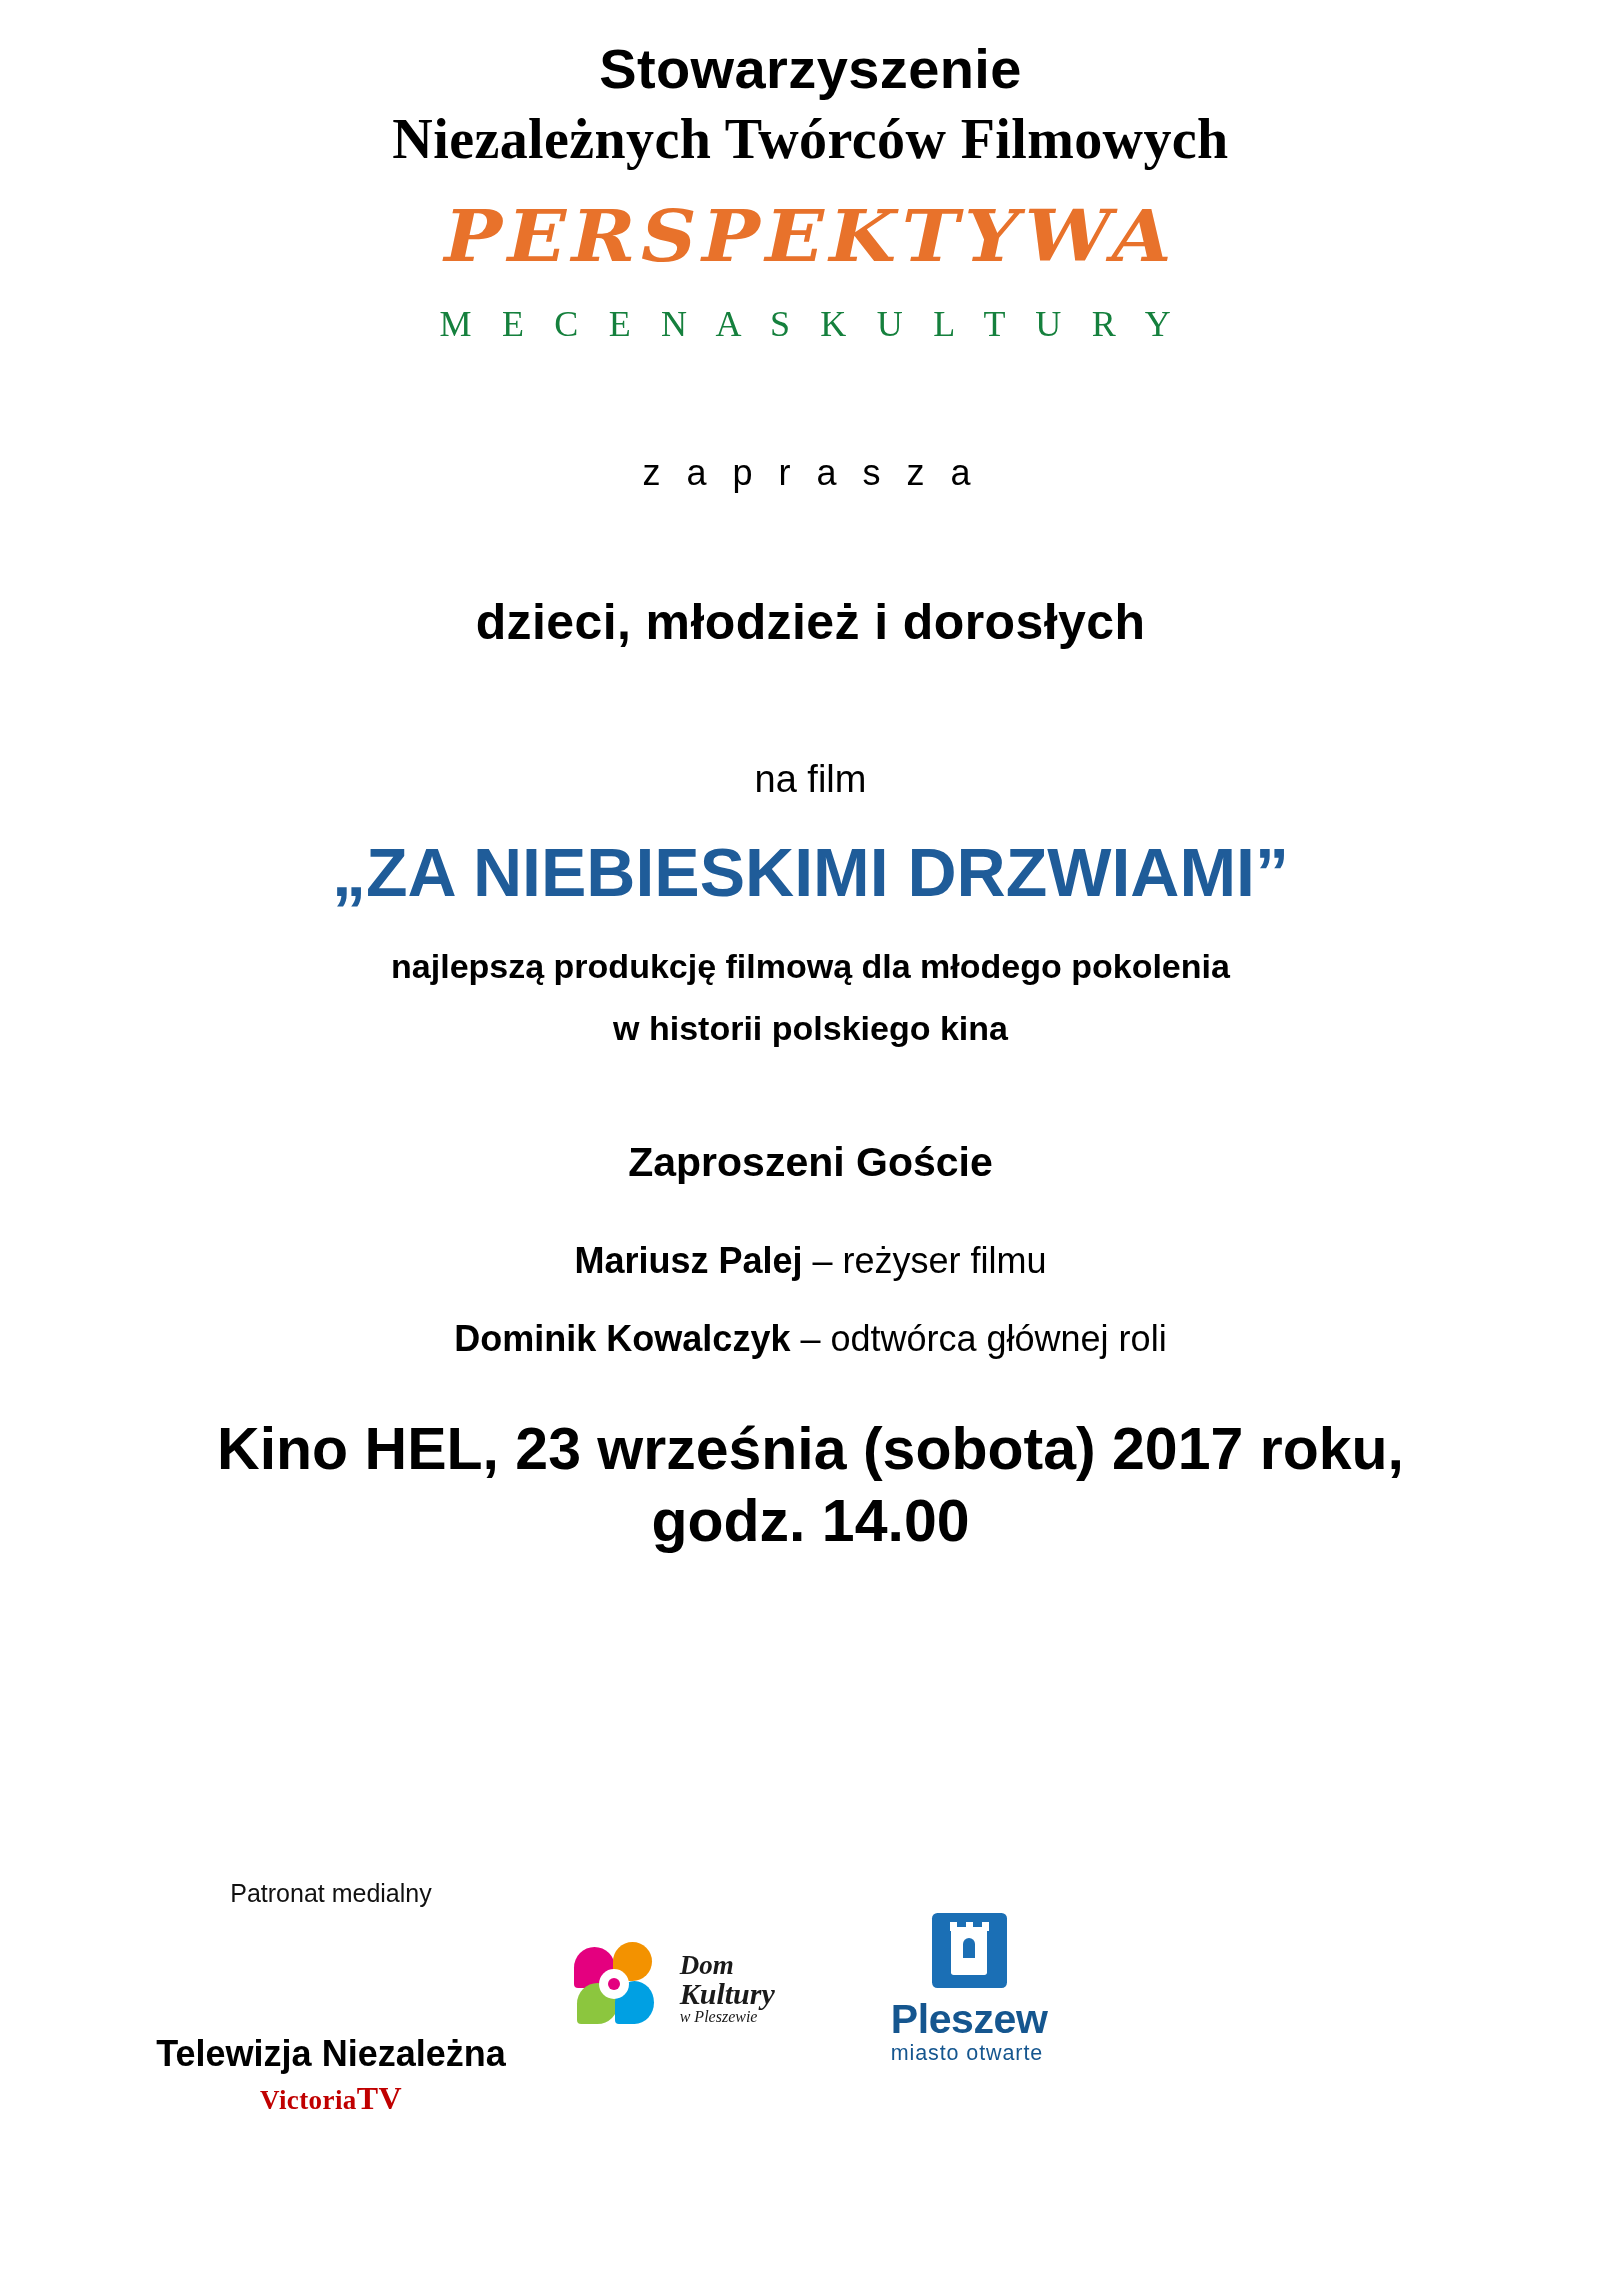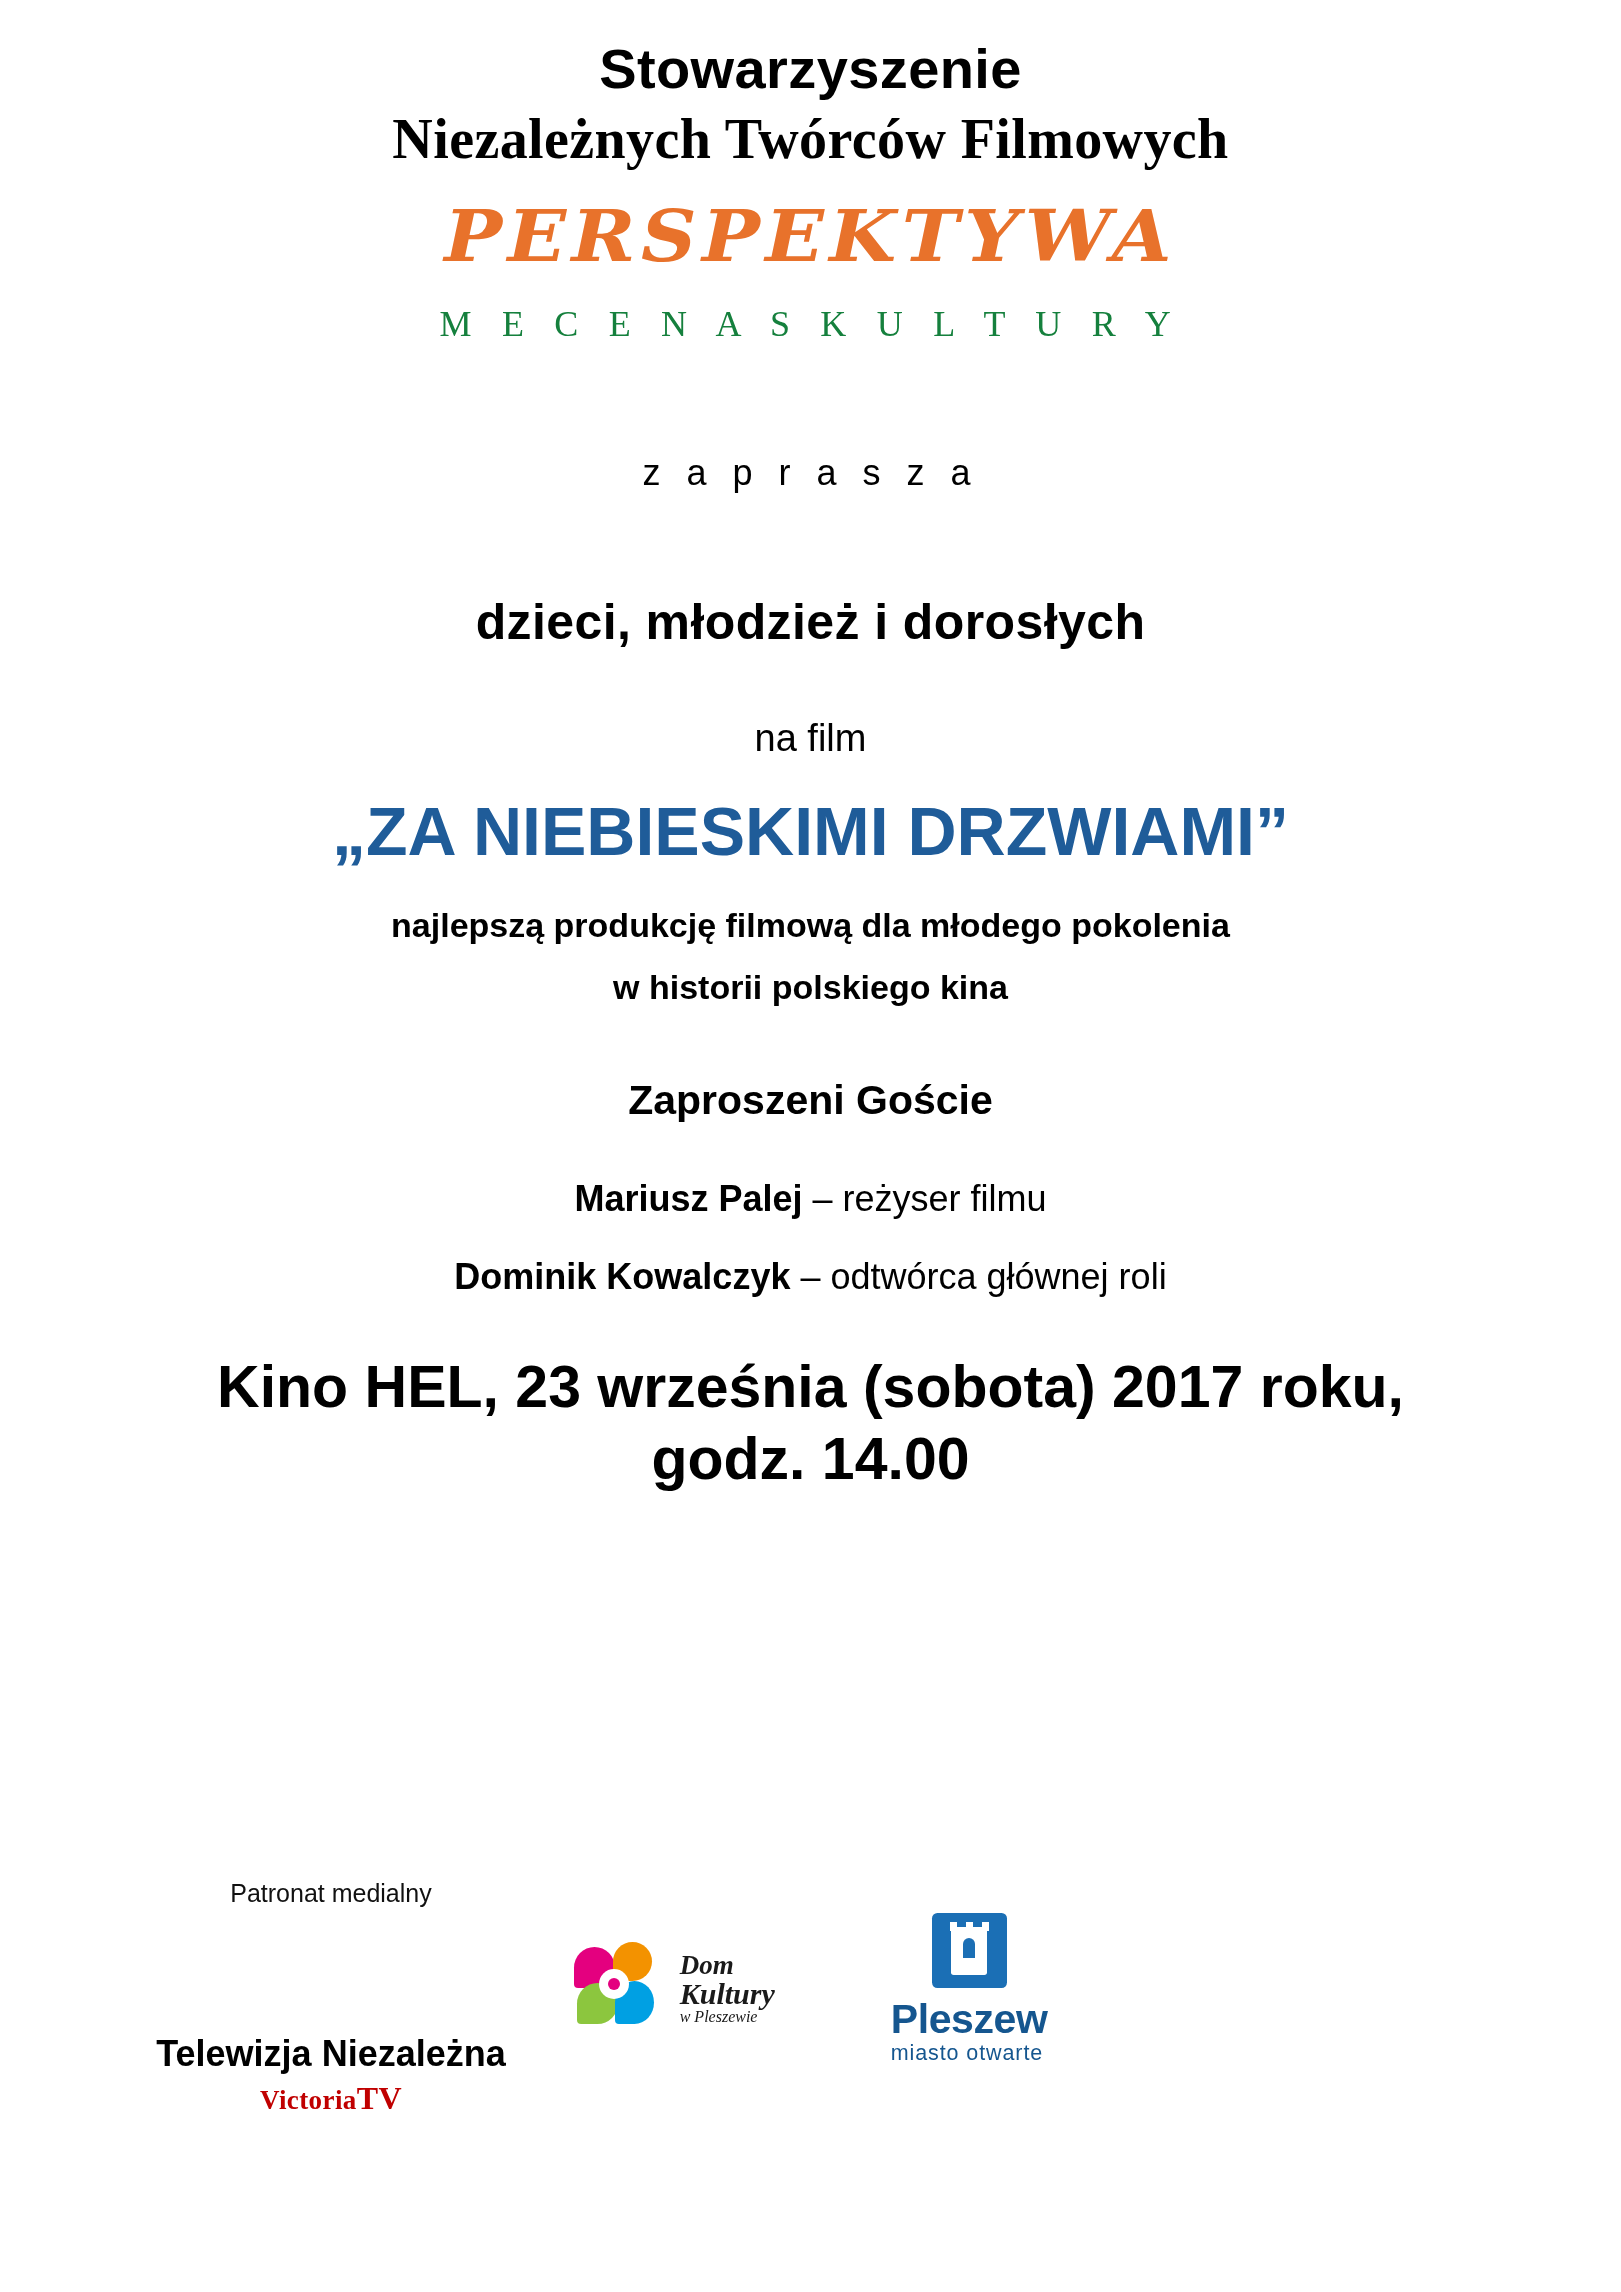--- a/index.html
+++ b/index.html
@@ -64,21 +64,21 @@
     margin-top: 107px;
   }
   .audience {
     font-weight: bold;
     font-size: 50px;
     margin-top: 99px;
     letter-spacing: 0.4px;
   }
   .nafilm {
     font-size: 38px;
-    margin-top: 66px;
+    margin-top: 107px;
   }
   .film-title {
     color: #1F5C99;
     font-weight: bold;
     font-size: 68px;
     margin-top: 32px;
     letter-spacing: 0px;
   }
   .subtitle-1 {
     font-weight: bold;
@@ -86,21 +86,21 @@
     margin-top: 36px;
   }
   .subtitle-2 {
     font-weight: bold;
     font-size: 34px;
     margin-top: 23px;
   }
   .guests-head {
     font-weight: bold;
     font-size: 41px;
-    margin-top: 70px;
+    margin-top: 91px;
   }
   .guest-row {
     font-size: 36px;
     margin-top: 54px;
   }
   .guest-row.second { margin-top: 36px; }
   .guest-name {
     color: #000000;
     font-weight: bold;
   }

